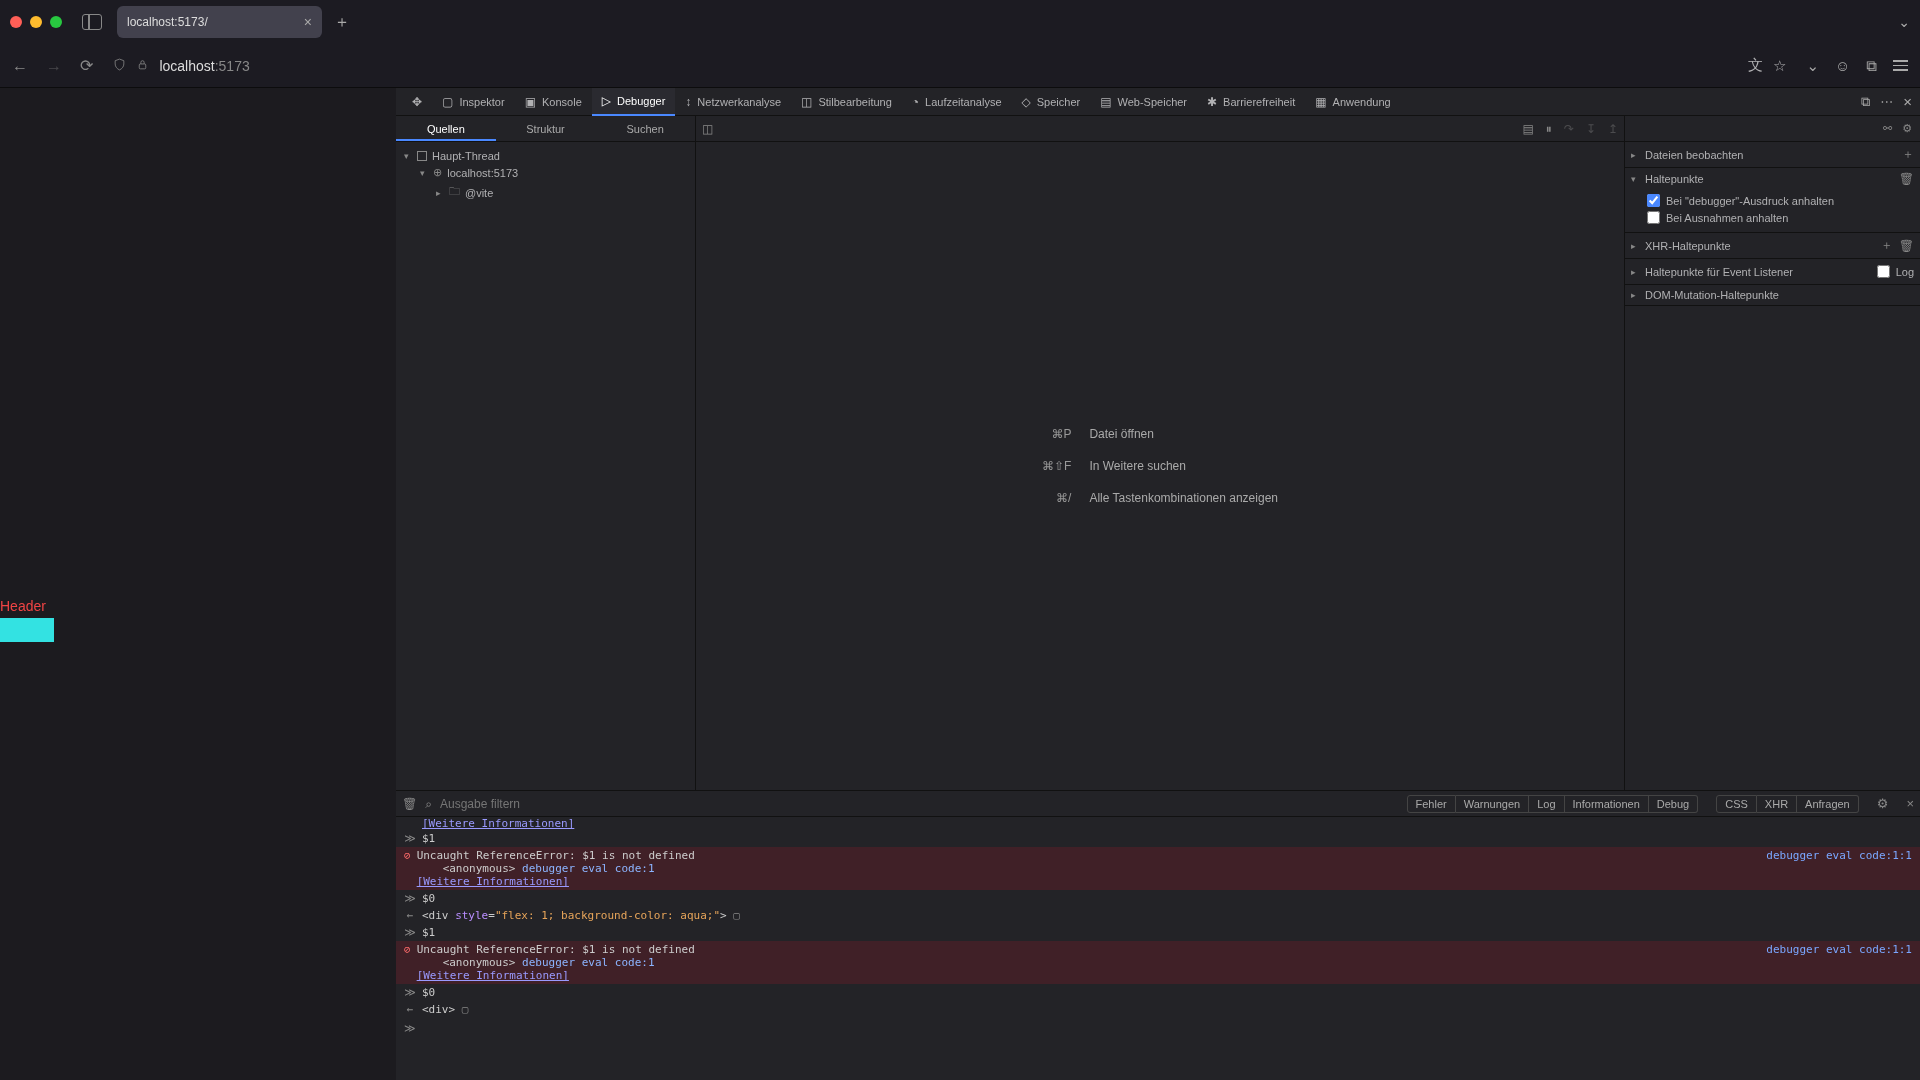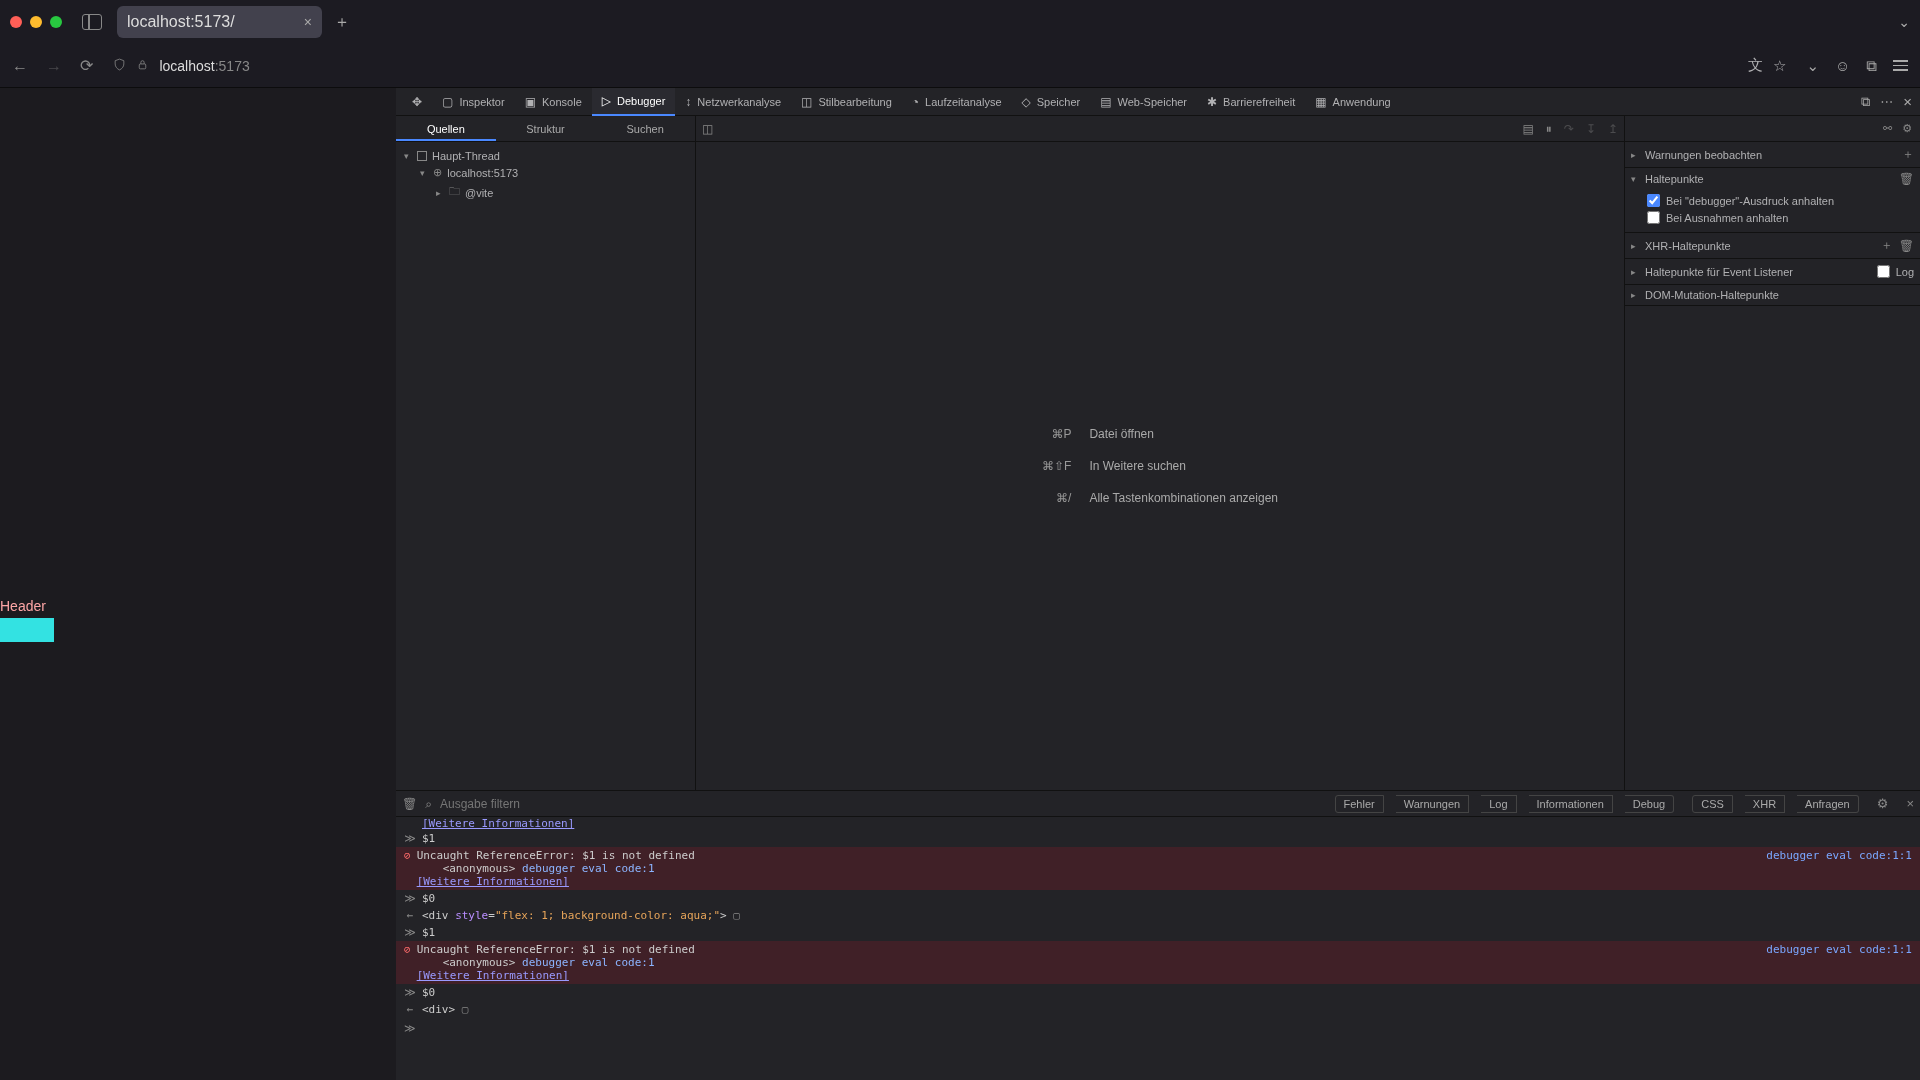--- a/index.html
+++ b/index.html
@@ -8,21 +8,21 @@
   
   .window-chrome { height: 44px; background: #1c1b22; display: flex; align-items: center; padding: 0 10px; }
   .traffic-lights { display: flex; gap: 8px; margin-right: 20px; }
   .light { width: 12px; height: 12px; border-radius: 50%; }
   .light.red { background: #ff5f57; }
   .light.yellow { background: #febc2e; }
   .light.green { background: #28c840; }
   .panel-icon { width: 20px; height: 16px; border: 1.5px solid #888; border-radius: 3px; position: relative; margin-right: 15px; }
   .panel-icon::before { content: ""; position: absolute; left: 5px; top: 0; bottom: 0; width: 1.5px; background: #888; }
   .tab { display: flex; align-items: center; background: #42414d; border-radius: 6px; padding: 0 10px; height: 32px; color: #ddd; gap: 8px; width: 205px; }
-  .tab-title { flex: 1; font-size: 16px; }
+  .tab-title { flex: 1; font-size: 12px; }
   .close-x { font-size: 14px; color: #aaa; }
   .newtab { color: #aaa; font-size: 16px; margin-left: 12px; }
   .chrome-right { margin-left: auto; display: flex; gap: 14px; align-items: center; color: #aaa; }
   .chevdown { font-size: 14px; }
 
   
   .addr-row { height: 44px; background: #1c1b22; display: flex; align-items: center; padding: 0 12px; gap: 14px; border-bottom: 1px solid #0c0c0d; }
   .nav-arrows { display: flex; gap: 18px; align-items: center; color: #888; font-size: 16px; }
   .addr-bar { flex: 1; display: flex; align-items: center; gap: 10px; background: #1c1b22; height: 32px; padding: 0 6px; }
   .shield { color: #888; }
@@ -32,21 +32,21 @@
   .addr-right { display: flex; gap: 16px; align-items: center; color: #aaa; }
   .iconbtn { font-size: 15px; }
   .hamburger { display:flex; flex-direction:column; gap:3px; }
   .hamburger span { width: 15px; height: 1.5px; background: #aaa; display:block; }
 
   
   .app { display: flex; height: calc(1080px - 44px - 44px); }
 
   
   .page-content { width: 396px; background: #1c1b1f; position: relative; }
-  .page-header { position: absolute; top: 510px; left: 0; font-size: 14px; color: #fca5a5; }
+  .page-header { position: absolute; top: 510px; left: 0; font-size: 14px; color: #ef4444; }
   .page-box { position: absolute; top: 530px; left: 0; width: 54px; height: 24px; background: #33e2e2; }
 
   
   .devtools { flex: 1; display: flex; flex-direction: column; background: #232327; }
 
   
   .dt-tabs { height: 28px; display: flex; align-items: center; border-bottom: 1px solid #111; padding-left: 6px; }
   .dt-tab { display: flex; align-items: center; gap: 6px; padding: 0 10px; height: 28px; color: #b1b1b3; font-size: 11px; cursor: pointer; }
   .dt-tab.active { color: #fff; border-bottom: 2px solid #4a88ff; background: #2a2a30; }
   .dt-tab .ico { font-size: 12px; }
@@ -91,21 +91,21 @@
   .acc-head .title { flex: 1; }
   .acc-body { padding: 2px 6px 6px 22px; }
   .chk { display: flex; align-items: center; gap: 6px; padding: 2px 0; }
   .chk input { accent-color: #4a88ff; }
   .side-btn { color:#888; font-size:12px; }
 
   
   .console { grid-column: 1 / 4; border-top: 1px solid #111; display: flex; flex-direction: column; background: #232327; min-height: 0; }
   .con-toolbar { height: 26px; border-bottom: 1px solid #111; display: flex; align-items: center; padding: 0 6px; gap: 8px; }
   .filter-input { background: transparent; border: none; color: #aaa; font-size: 12px; width: 150px; }
-  .pill-row { display: flex; gap: 12px; margin-left: auto; font-size: 11px; }
+  .pill-row { display: flex; gap: 0; margin-left: auto; font-size: 11px; }
   .pill { padding: 2px 8px; border: 1px solid #444; color: #aaa; }
   .pill:first-child { border-radius: 3px 0 0 3px; }
   .pill:last-child { border-radius: 0 3px 3px 0; }
   .pill + .pill { border-left: none; }
   .pill-group2 { margin-left: 10px; }
   .gear { color:#888; margin-left:10px; font-size:13px;}
   .con-body { flex: 1; overflow: auto; font-family: Menlo, Consolas, monospace; font-size: 11px; }
   .con-row { padding: 2px 8px 2px 8px; display: flex; gap: 6px; align-items: flex-start; }
   .con-row .mark { width: 12px; text-align: center; color: #888; }
   .con-row.input .mark::before { content: "≫"; }
@@ -293,21 +293,21 @@
       </div>
 
       <div class="dbg-side">
         <div class="side-top">
           <span>⚯</span>
           <span>⚙</span>
         </div>
         <div class="acc">
           <div class="acc-head">
             <span class="tw">▸</span>
-              <span class="title">Warnungen beobachten</span>
+              <span class="title">Dateien beobachten</span>
             <span class="side-btn">＋</span>
           </div>
         </div>
         <div class="acc">
           <div class="acc-head">
             <span class="tw">▾</span>
               <span class="title">Haltepunkte</span>
             <span class="side-btn">🗑</span>
           </div>
           <div class="acc-body">

